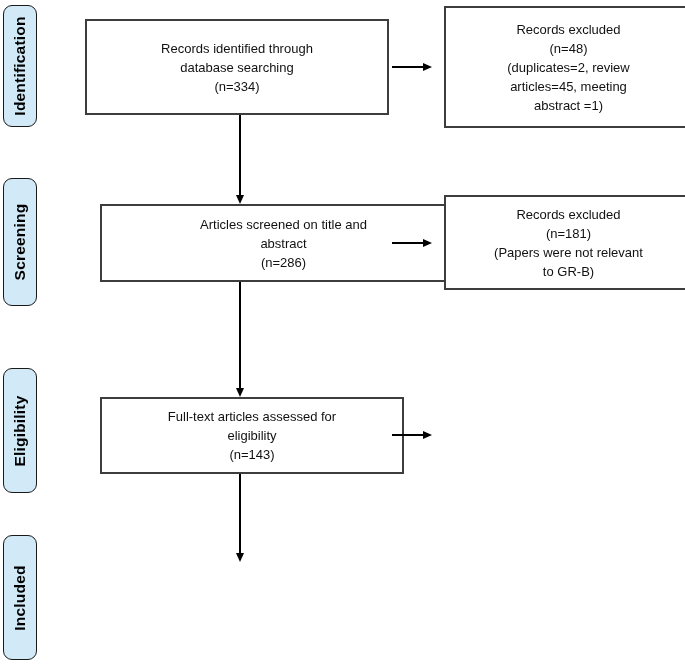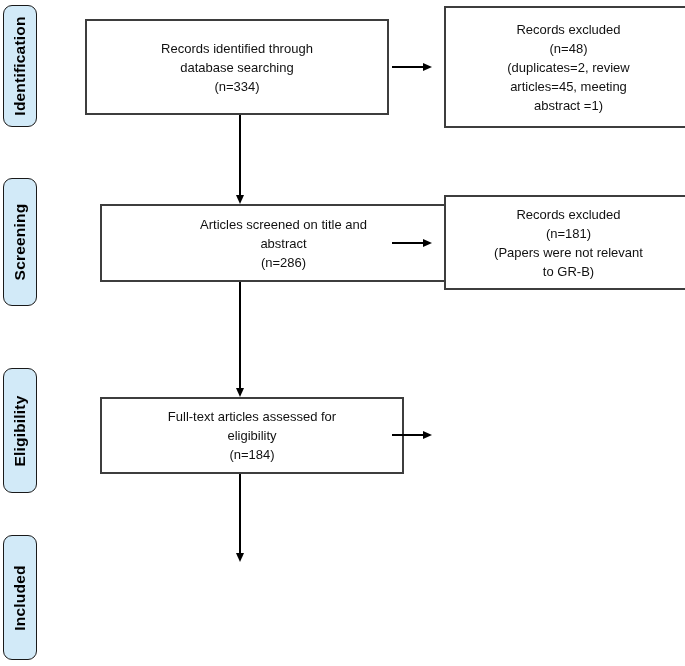--- a/index.html
+++ b/index.html
@@ -126,21 +126,21 @@
   </div>
 
   <div class="fbox main-1">Records identified through
 database searching
 (n=334)</div>
   <div class="fbox main-2">Articles screened on title and
 abstract
 (n=286)</div>
   <div class="fbox main-3">Full-text articles assessed for
 eligibility
-(n=184)</div>
+(n=143)</div>
 
   <div class="fbox excl-1">Records excluded
 (n=48)
 (duplicates=2, review
 articles=45, meeting
 abstract =1)</div>
   <div class="fbox excl-2">Records excluded
 (n=181)
 (Papers were not relevant
 to GR-B)</div>

